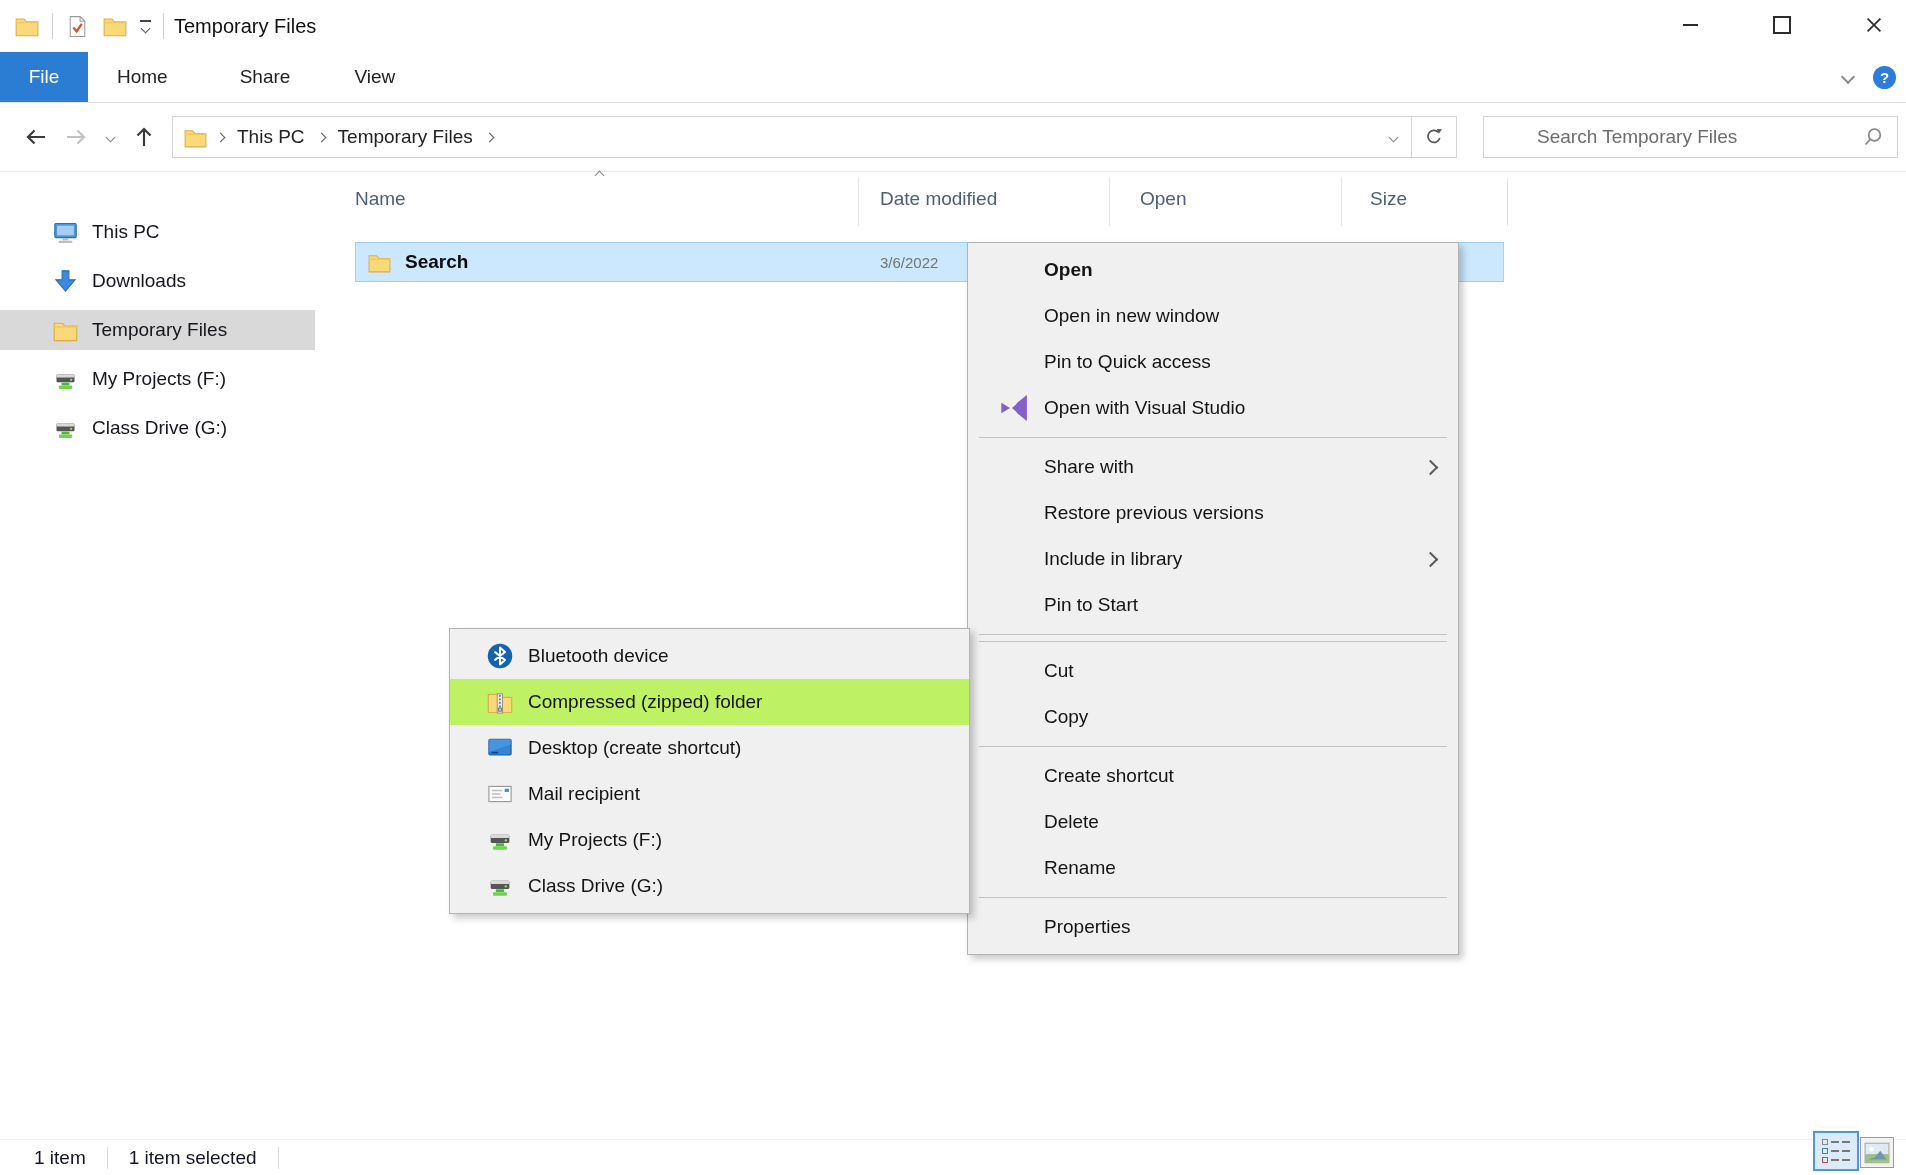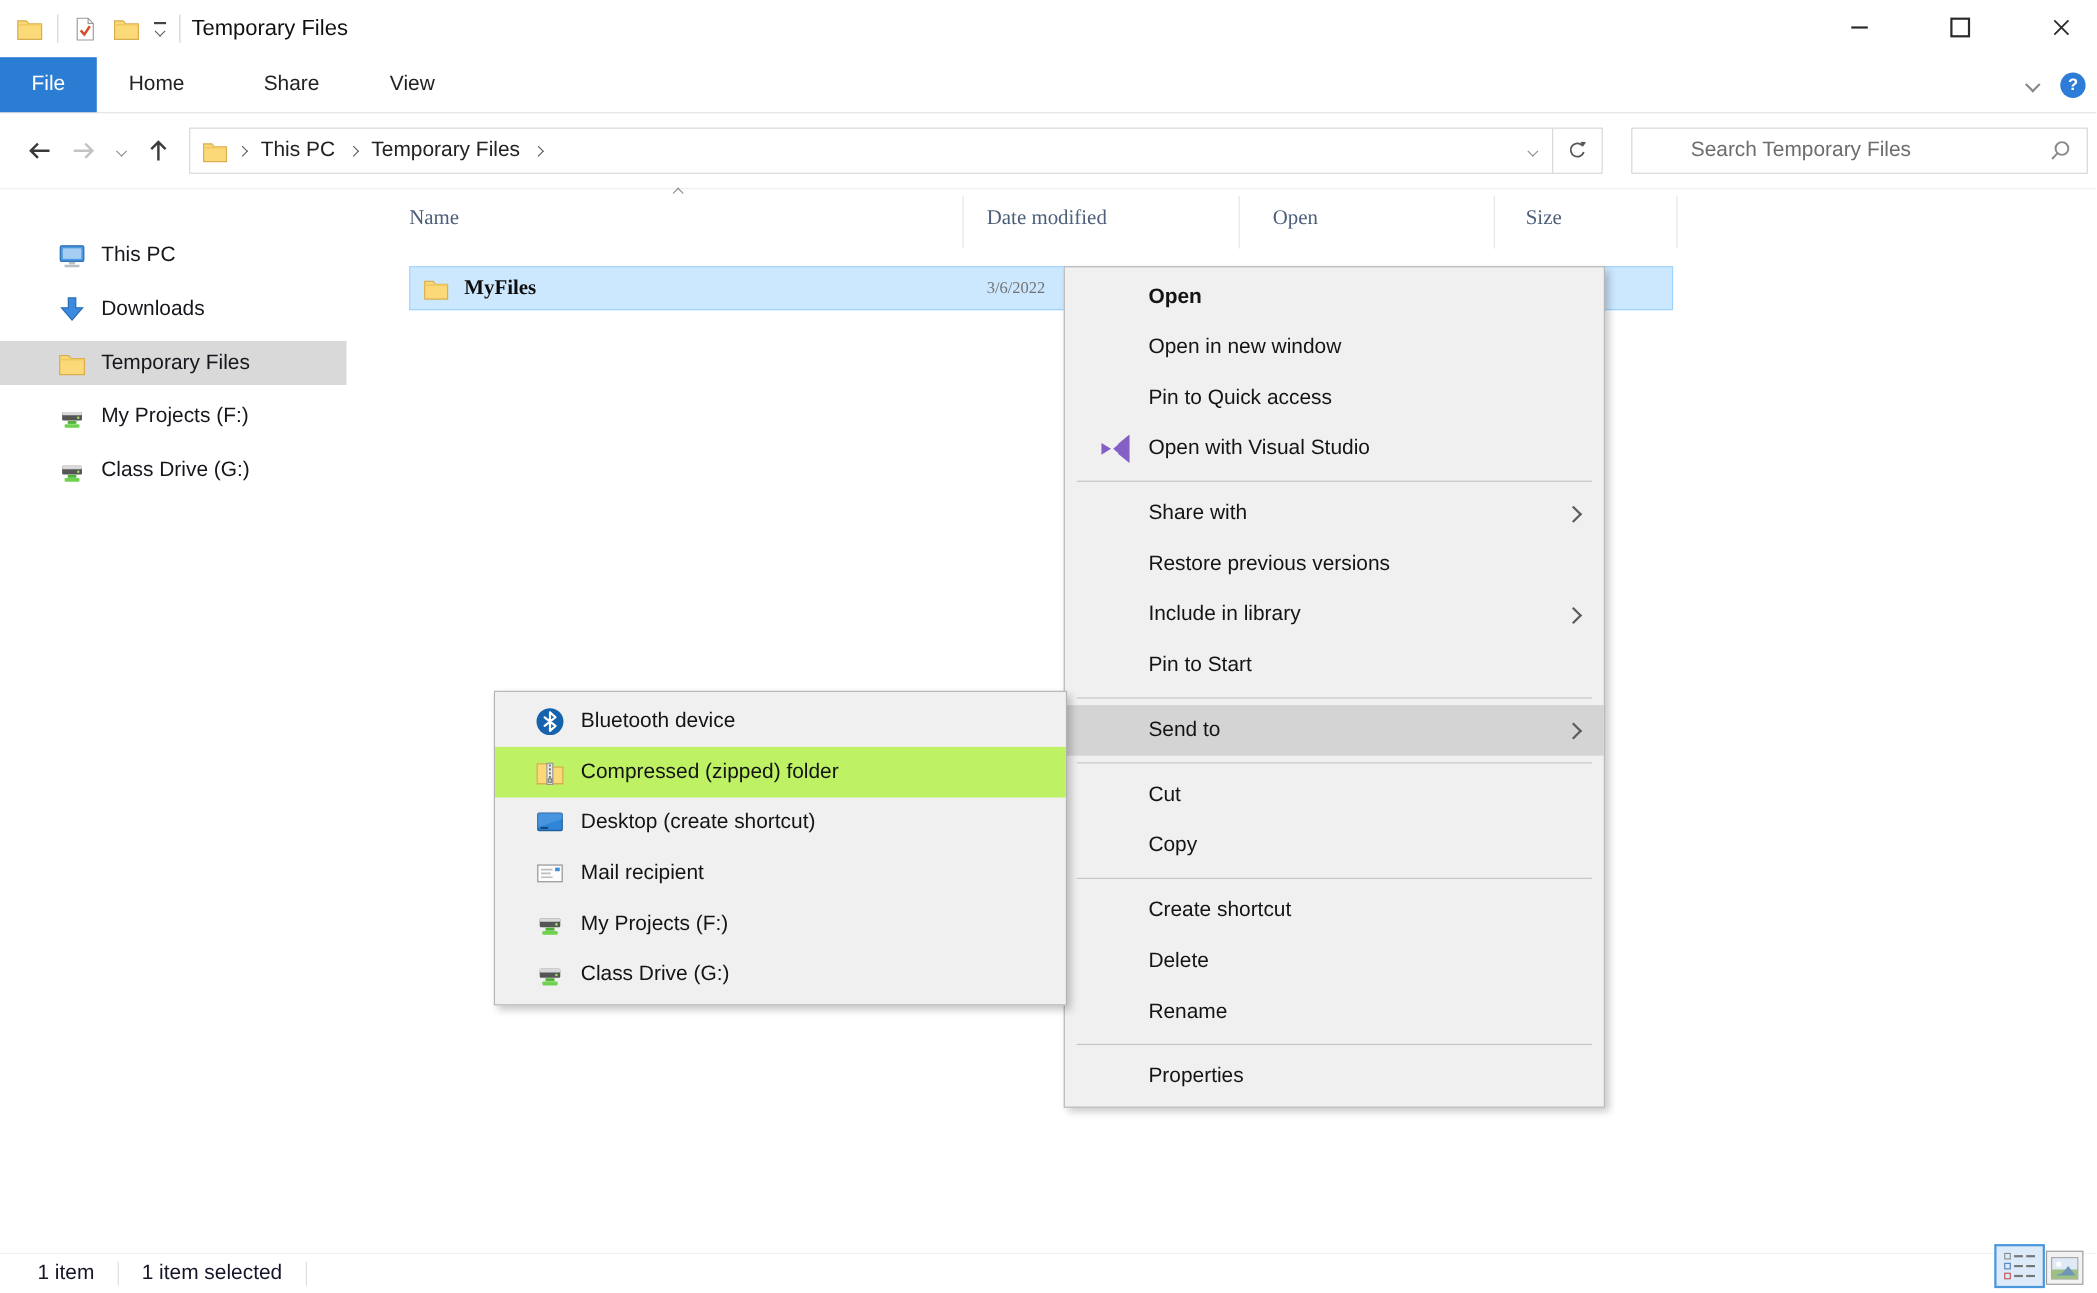--- a/index.html
+++ b/index.html
@@ -52,21 +52,21 @@
   .search-box input{flex:1;border:none;outline:none;font-size:19px;color:#0369a1;font-family:"Liberation Sans",sans-serif;background:transparent;margin-left:39px;}
   .search-box input::placeholder{color:#6d6d6d;opacity:1;}
 
   
   .main{position:relative;height:970px;}
   .sidebar{position:absolute;left:0;top:0;width:315px;height:100%;padding-top:40px;box-sizing:border-box;}
   .side-item{height:40px;display:flex;align-items:center;margin-bottom:9px;font-size:19px;color:#16161d;}
   .side-item .ic{margin-left:52px;margin-right:13px;flex:0 0 auto;}
   .side-item.selected{background:#d9d9d9;}
 
-  .filepane{position:absolute;left:332px;top:0;right:0;height:100%;font-family:Liberation Serif, serif;}
+  .filepane{position:absolute;left:315px;top:0;right:0;height:100%;}
   .col-header{position:absolute;top:16px;font-size:19px;color:#4c5e78;}
   .col-sep{position:absolute;top:6px;width:1px;height:48px;background:#e4e4e4;}
   .sort-caret{position:absolute;left:281px;top:0px;}
 
   .file-row{position:absolute;left:40px;top:70px;width:1147px;height:38px;background:#cce8ff;border:1px solid #9ed1ff;display:flex;align-items:center;}
   .file-row .ic{margin-left:11px;}
   .file-name{font-size:19px;color:#0d0d0d;margin-left:13px;font-weight:bold;}
   .file-date{position:absolute;left:524px;font-size:15px;color:#737373;}
 
   
@@ -327,21 +327,21 @@
       <span class="col-header" style="left:1055px;">Size</span>
       <span class="col-sep" style="left:543px;"></span>
       <span class="col-sep" style="left:794px;"></span>
       <span class="col-sep" style="left:1026px;"></span>
       <span class="col-sep" style="left:1192px;"></span>
 
       <div class="file-row">
         <svg class="ic" width="25" height="25">
             <use href="#sym-folder"></use>
           </svg>
-        <span class="file-name">MyFiles</span>
+        <span class="file-name">Search</span>
         <span class="file-date">3/6/2022</span>
       </div>
     </div>
   </div>
 
   <div class="menu ctx">
     <div class="menu-item bold">
         <span>Open</span>
       </div>
     <div class="menu-item">
@@ -367,24 +367,20 @@
         <span>Restore previous versions</span>
       </div>
     <div class="menu-item">
       <span>Include in library</span>
       <span class="mi-arrow"></span>
     </div>
     <div class="menu-item">
         <span>Pin to Start</span>
       </div>
     <div class="menu-sep"></div>
-    <div class="menu-item hl">
-      <span>Send to</span>
-      <span class="mi-arrow"></span>
-    </div>
     <div class="menu-sep"></div>
     <div class="menu-item">
         <span>Cut</span>
       </div>
     <div class="menu-item">
         <span>Copy</span>
       </div>
     <div class="menu-sep"></div>
     <div class="menu-item">
         <span>Create shortcut</span>

